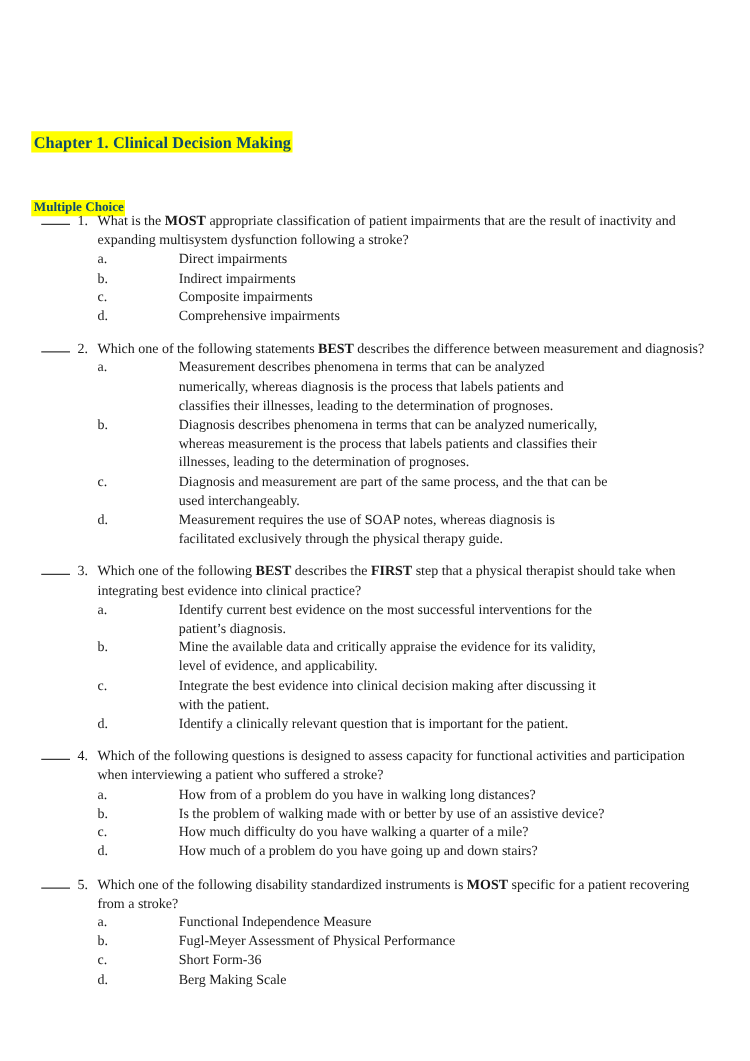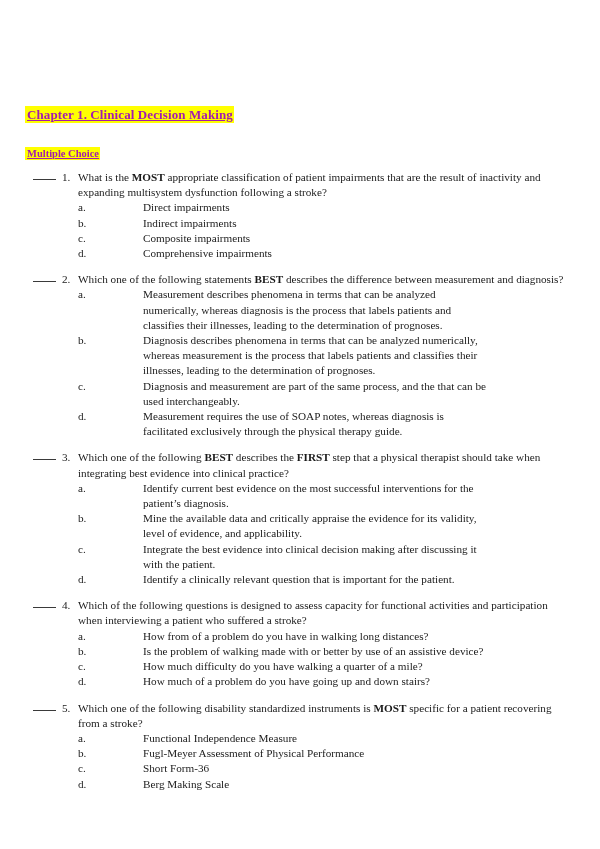--- a/index.html
+++ b/index.html
@@ -25,30 +25,29 @@
 
   
   .heading-block {
     position: absolute;
     left: 25px;
   }
   .chapter-heading {
     top: 105px;
   }
   .section-heading {
-    top: 143px;
+    top: 156px;
   }
   .hl {
     background: #ffff00;
     font-weight: bold;
-    color: #a21caf;
+    color: #0c4a6e;
     display: inline;
     padding: 1px 1px 1px 2px;
     line-height: 1.25;
-    text-decoration: underline;
   }
   .chapter-heading .hl {
     font-size: 13px;
     letter-spacing: 0.1px;
   }
   .section-heading .hl {
     font-size: 10.5px;
   }
 
   

